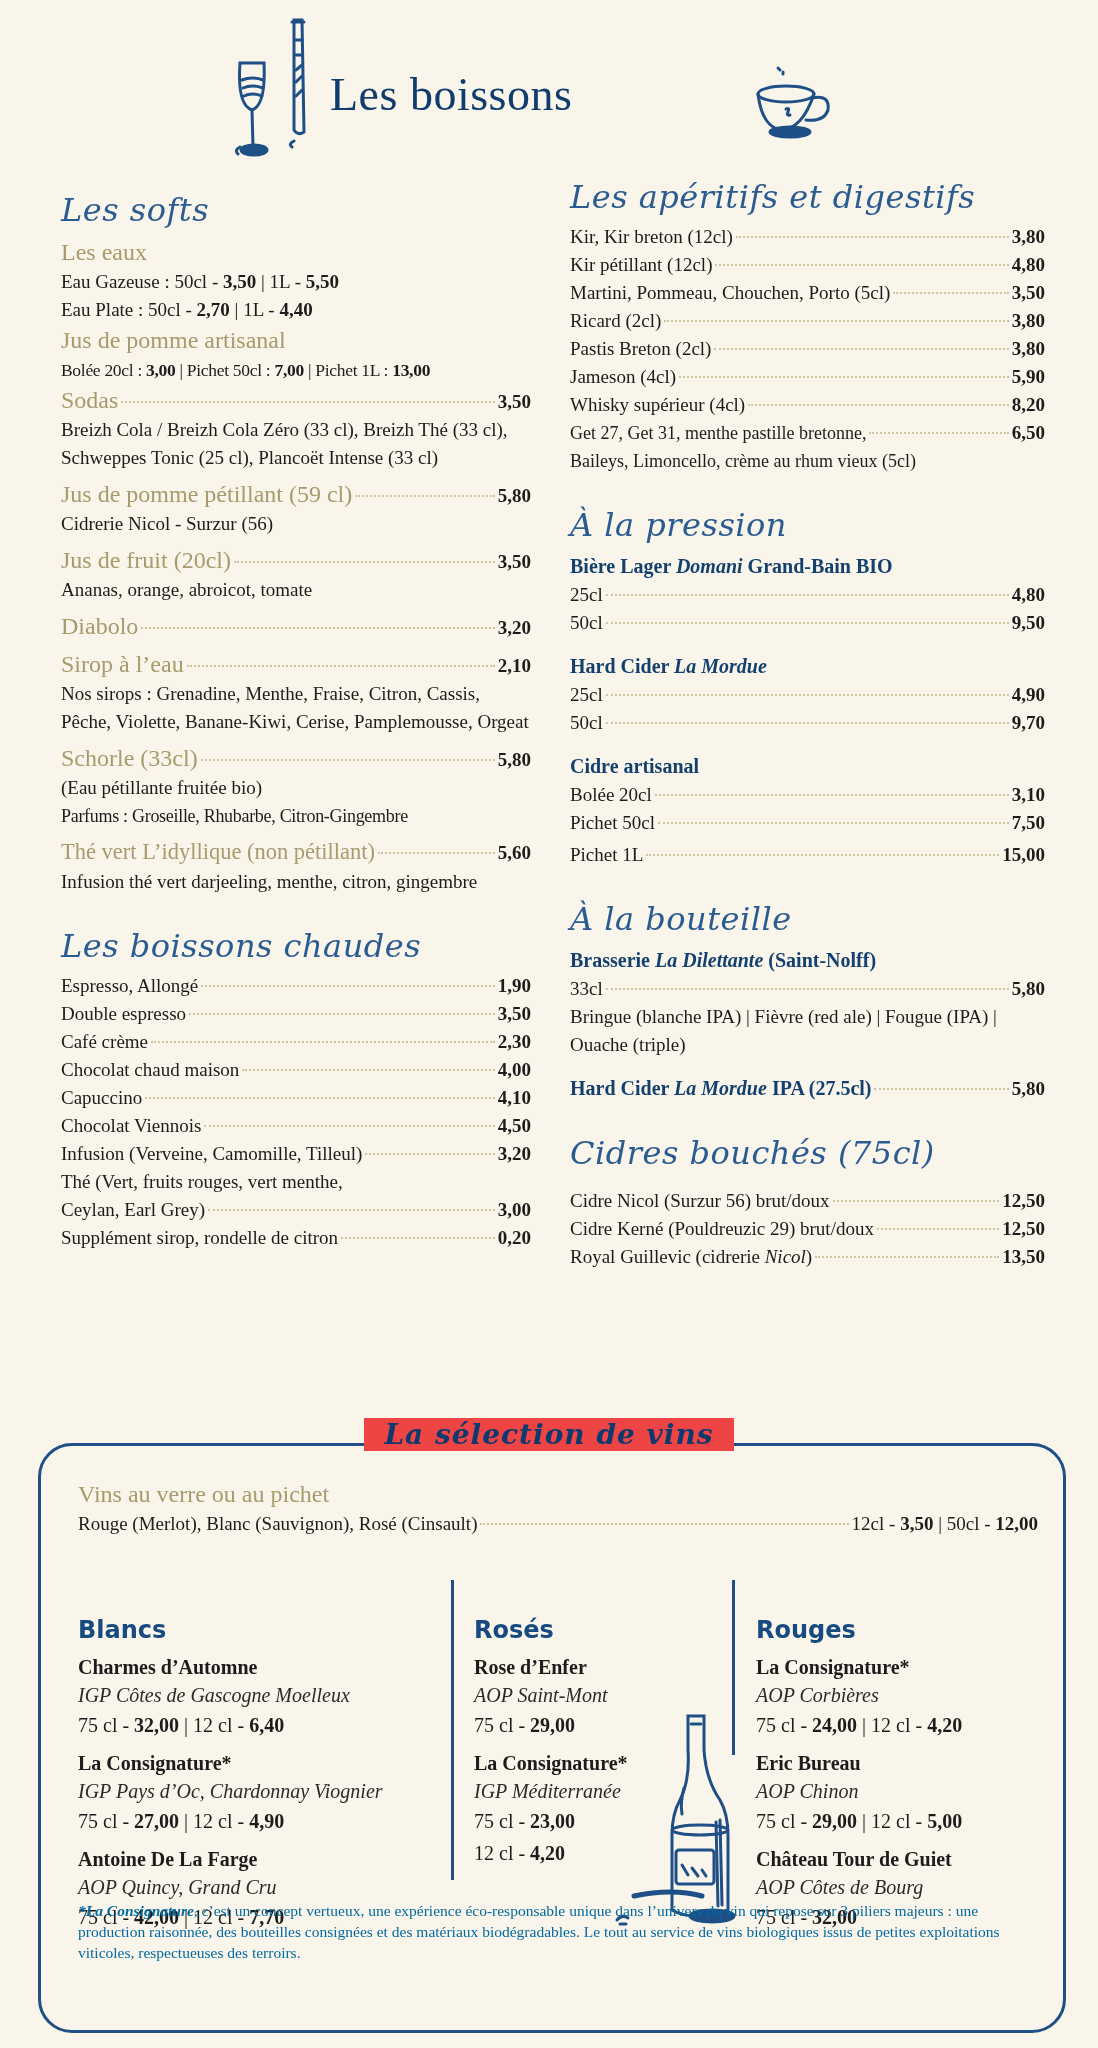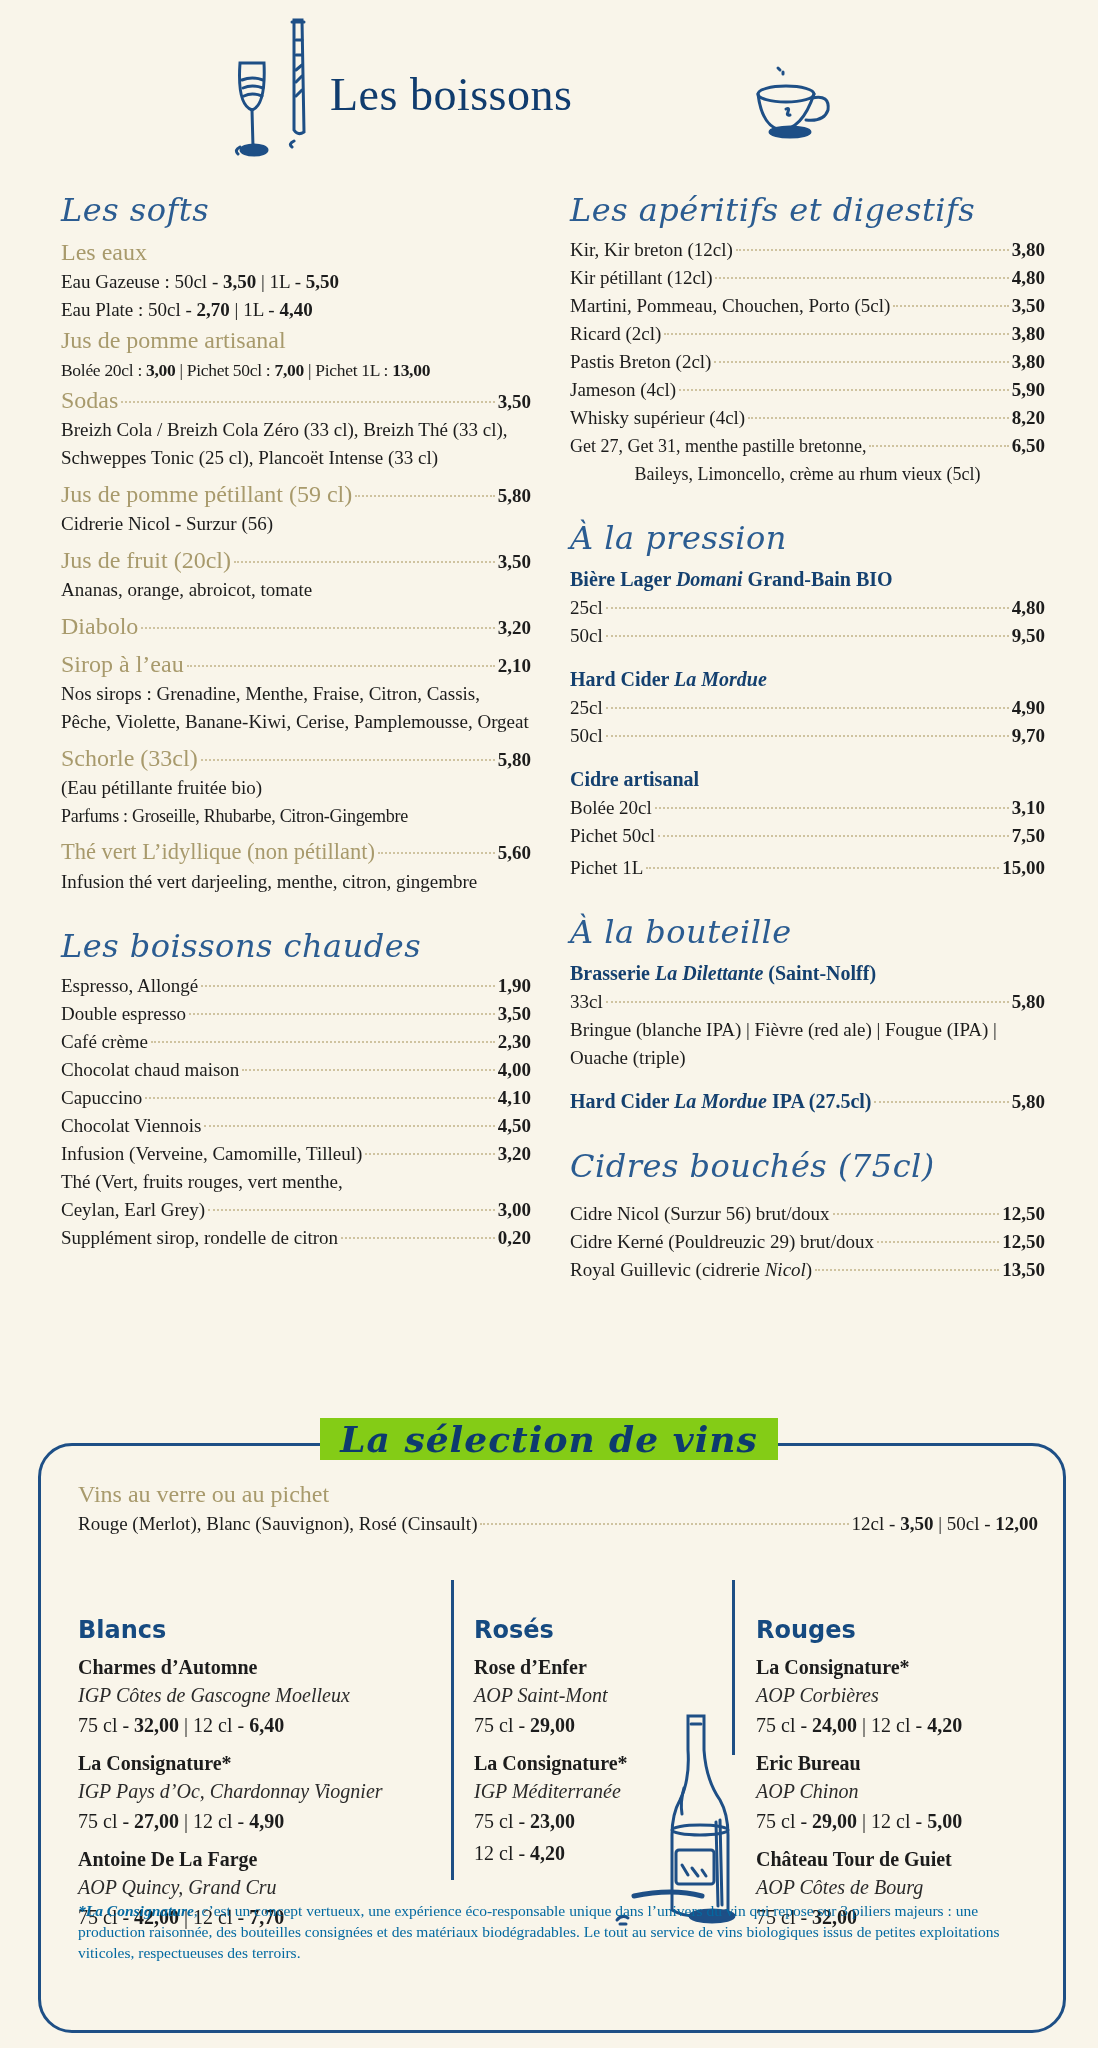--- a/index.html
+++ b/index.html
@@ -6,41 +6,41 @@
     html, body { width: 1098px; height: 2048px; background: #f9f5ea; overflow: hidden; }
     body { position: relative; font-family: "DejaVu Serif", serif; color: #1c1c1c; }
 
     .header { position: absolute; left: 0; top: 0; width: 1098px; height: 170px; }
     .header .title { position: absolute; left: 330px; top: 68px; font-family: "Liberation Serif", serif; font-size: 46px; color: #103c6e; letter-spacing: 0.5px; }
     .header .icon-glass { position: absolute; left: 232px; top: 10px; }
     .header .icon-cup { position: absolute; left: 750px; top: 64px; }
 
     .col { position: absolute; }
     .col-left { left: 61px; top: 190px; width: 470px; }
-    .col-right { left: 570px; top: 190px; width: 475px; }
+    .col-right { left: 570px; top: 177px; width: 475px; }
 
     .script { font-family: "DejaVu Serif", serif; font-style: italic; color: #2b5c91; font-size: 32px; font-weight: normal; letter-spacing: 0.5px; line-height: 40px; }
     .gold { font-family: "Liberation Serif", serif; color: #a89a6c; font-size: 24px; line-height: 32px; }
     .txt { font-family: "Liberation Serif", serif; font-size: 19px; line-height: 28px; color: #1c1c1c; }
     .txt b { font-weight: bold; }
     .navy { font-family: "Liberation Serif", serif; font-size: 20px; font-weight: bold; color: #14406f; line-height: 30px; }
     .navy i { font-style: italic; }
 
     .row { display: flex; align-items: baseline; }
     .row .lbl { white-space: nowrap; }
     .row .dots { flex: 1; border-bottom: 2px dotted #cfc3a0; margin: 0 3px; transform: translateY(-5px); min-width: 8px; }
     .row .price { font-family: "Liberation Serif", serif; font-weight: bold; font-size: 19px; white-space: nowrap; color: #1c1c1c; }
 
     .gap-s { height: 6px; }
     .gap-m { height: 14px; }
     .gap-l { height: 30px; }
 
     .wine-box { position: absolute; left: 38px; top: 1443px; width: 1028px; height: 590px; border: 3px solid #1e4f86; border-radius: 34px; }
     .wine-title-wrap { position: absolute; left: 0; top: 1418px; width: 1098px; text-align: center; }
-    .wine-title { display: inline-block; padding: 0 20px; background: #84cc16; font-family: "DejaVu Serif", serif; font-style: italic; font-weight: bold; font-size: 36px; color: #0d3a6e; letter-spacing: 1px; }
+    .wine-title { display: inline-block; padding: 0 20px; background: #ef4444; font-family: "DejaVu Serif", serif; font-style: italic; font-weight: bold; font-size: 28px; color: #0d3a6e; letter-spacing: 1px; }
 
     .wine-glass-section { position: absolute; left: 78px; top: 1478px; width: 960px; }
     .wine-cols { position: absolute; left: 78px; top: 1570px; width: 960px; height: 300px; }
     .wcol { position: absolute; top: 8px; margin-top: 32px; }
     .wcol h3 { font-family: "DejaVu Sans", sans-serif; font-size: 24px; color: #164a80; font-weight: bold; line-height: 40px; margin-bottom: 4px; }
     .wcol .wname { font-family: "Liberation Serif", serif; font-weight: bold; font-size: 20px; line-height: 27px; }
     .wcol .wregion { font-family: "Liberation Serif", serif; font-style: italic; font-size: 20px; line-height: 29px; color: #2a2a2a; }
     .wcol .wprice { font-family: "Liberation Serif", serif; font-size: 20px; line-height: 30px; }
     .wcol .wprice b { font-weight: bold; }
     .wcol .wgap { height: 10px; }
@@ -234,21 +234,21 @@
   <div class="row txt">
       <span class="lbl">Whisky supérieur (4cl)</span>
       <span class="dots"></span>
       <span class="price">8,20</span>
     </div>
   <div class="row txt" style="font-size:18px;">
       <span class="lbl">Get 27, Get 31, menthe pastille bretonne,</span>
       <span class="dots"></span>
       <span class="price">6,50</span>
     </div>
-  <div class="txt" style="font-size:18px;text-align:center;">Baileys, Limoncello, crème au rhum vieux (5cl)</div>
+  <div class="txt" style="font-size:18px;">Baileys, Limoncello, crème au rhum vieux (5cl)</div>
   <div class="gap-l"></div>
 
   <h2 class="script">À la pression</h2>
   <div class="gap-s"></div>
   <div class="navy"><span>Bière Lager </span><i>Domani</i><span> Grand-Bain BIO</span></div>
   <div class="row txt">
       <span class="lbl">25cl</span>
       <span class="dots"></span>
       <span class="price">4,80</span>
     </div>

